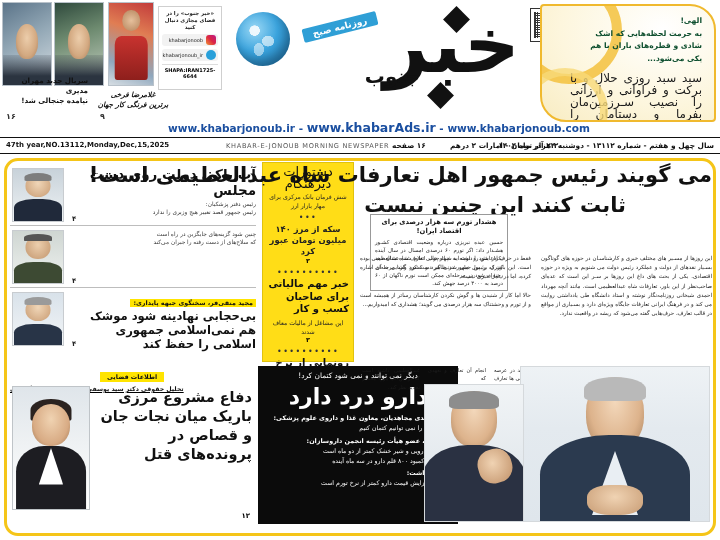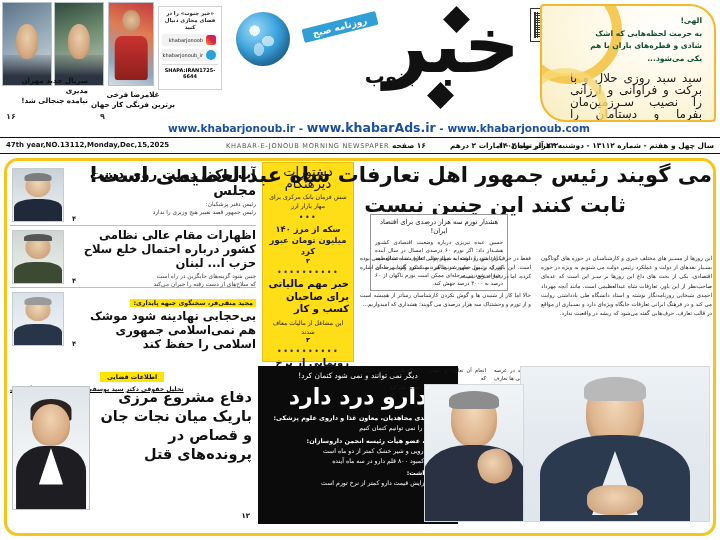--- a/index.html
+++ b/index.html
@@ -156,21 +156,21 @@
 
   
   .rightblock { position:absolute; right:8px; top:4px; width:352px; }
   .rh1 { font-size:21px; line-height:26px; font-weight:900; color:#111; text-align:center;
          white-space:nowrap; }
   .rh2 { font-size:21px; line-height:26px; font-weight:900; color:#111; text-align:right;
          margin-top:4px; padding-right:86px; }
 
   .lead-box { position:absolute; right:212px; top:56px; width:138px; border:1px solid #999;
               padding:3px 4px; background:#fff; }
-  .lead-title { font-size:6.8px; font-weight:400; text-align:center; color:#111; line-height:9px; }
+  .lead-title { font-size:6.8px; font-weight:700; text-align:center; color:#111; line-height:9px; }
   .lead-body { font-size:5.4px; line-height:8.2px; color:#222; text-align:justify; margin-top:2px; }
 
   .rtext { position:absolute; top:96px; right:8px; width:352px; height:106px;
            column-count:2; column-gap:10px; font-size:5.5px; line-height:9.2px;
            color:#1c1c1c; text-align:justify; }
 
   
   .blackbox {
     position:absolute; left:258px; top:208px; width:200px; height:158px;
     background:#0b0b0b; color:#fff; padding:5px 7px; text-align:center;
@@ -253,21 +253,21 @@
   <div class="topstrip">
 
     <div class="photo-cell photo-grad-a face" style="left:2px;top:2px;width:50px;height:84px;"></div>
     <div class="photo-cell photo-grad-b face" style="left:54px;top:2px;width:50px;height:84px;"></div>
     <div class="photo-cell photo-grad-c" style="left:108px;top:2px;width:46px;height:84px;">
       <div style="position:absolute;left:50%;top:8%;transform:translateX(-50%);width:40%;height:26%;border-radius:50%;background:radial-gradient(circle,#e6c09c,#b4845c);"></div>
       <div style="position:absolute;left:50%;bottom:6%;transform:translateX(-50%);width:74%;height:54%;background:linear-gradient(180deg,#c8332f,#8e1f1c);border-radius:20% 20% 8% 8%;"></div>
     </div>
 
     <div class="cap" style="left:90px;top:90px;width:86px;">
-      <span style="white-space:pre-line;">غلامرضا فرخی
+      <span style="white-space:pre-line;font-style:italic;">غلامرضا فرخی
 برترین فرنگی کار جهان</span>
     </div>
     <div class="pgnum" style="left:100px;top:112px;">۹</div>
 
     <div class="cap" style="left:4px;top:76px;width:84px;text-align:right;">
       <span style="white-space:pre-line;">سریال جدید مهران مدیری
 نیامده جنجالی شد!</span>
     </div>
     <div class="pgnum" style="left:6px;top:112px;">۱۶</div>
 
@@ -334,21 +334,20 @@
         <div class="st-pg">۴</div>
       </div>
 
       <div class="story">
         <div class="st-photo" style="background:linear-gradient(180deg,#cfd6d2,#eef1ef);">
           <div style="position:absolute;left:50%;top:10%;transform:translateX(-50%);width:50%;height:44%;border-radius:48%;background:radial-gradient(ellipse at 50% 38%,#eccfae,#c2956c);"></div>
           <div style="position:absolute;left:50%;top:6%;transform:translateX(-50%);width:56%;height:14%;border-radius:50% 50% 12% 12%;background:#555;"></div>
           <div style="position:absolute;left:50%;bottom:0;transform:translateX(-50%);width:96%;height:40%;border-radius:40% 40% 0 0;background:#3d4a33;"></div>
         </div>
         <div class="st-txt">
-          <div class="st-title sm">اظهارات مقام عالی نظامی کشور درباره احتمال خلع سلاح حزب ا... لبنان</div>
           <div class="st-sub" style="white-space:pre-line;">چنین شود گزینه‌های جایگزین در راه است
 که سلاح‌های از دست رفته را جبران می‌کند</div>
         </div>
         <div class="st-pg">۴</div>
       </div>
 
       <div class="story">
         <div class="st-photo" style="background:linear-gradient(180deg,#d9e2ea,#f2f5f7);">
           <div style="position:absolute;left:50%;top:12%;transform:translateX(-50%);width:50%;height:42%;border-radius:48%;background:radial-gradient(ellipse at 50% 38%,#f0d6b8,#c89b72);"></div>
           <div style="position:absolute;left:50%;top:8%;transform:translateX(-50%);width:54%;height:15%;border-radius:50% 50% 12% 12%;background:#9a9a9a;"></div>

